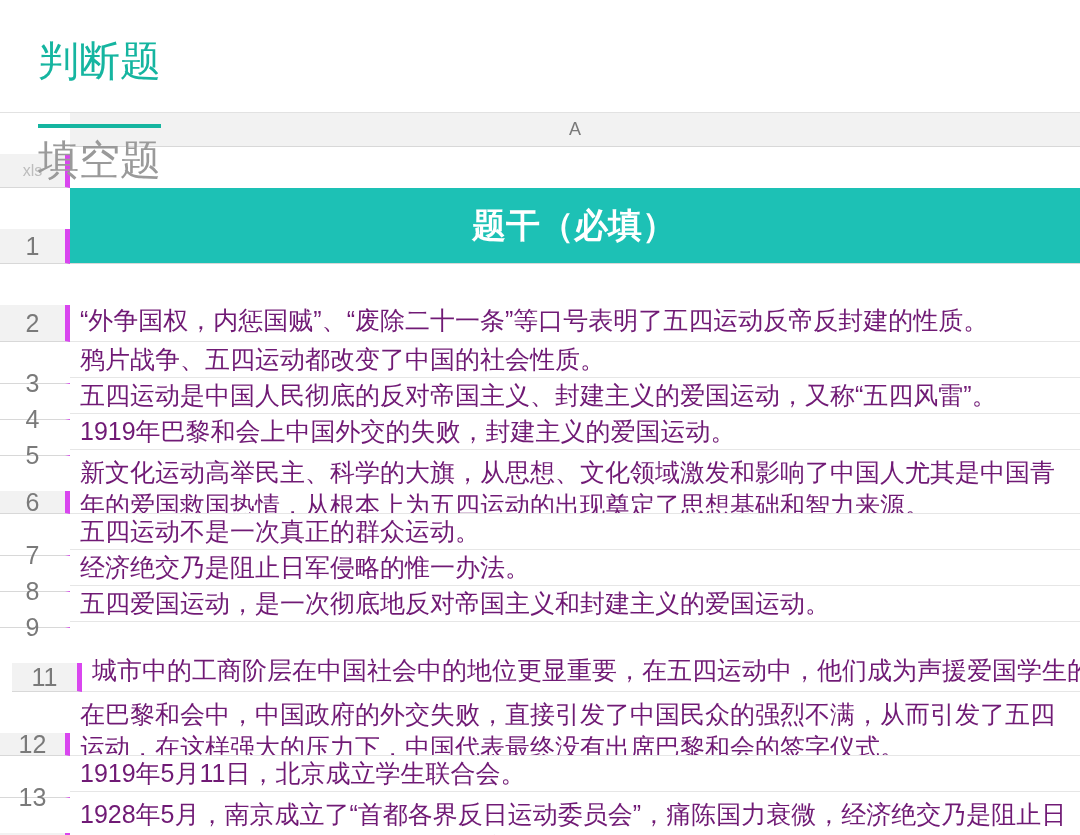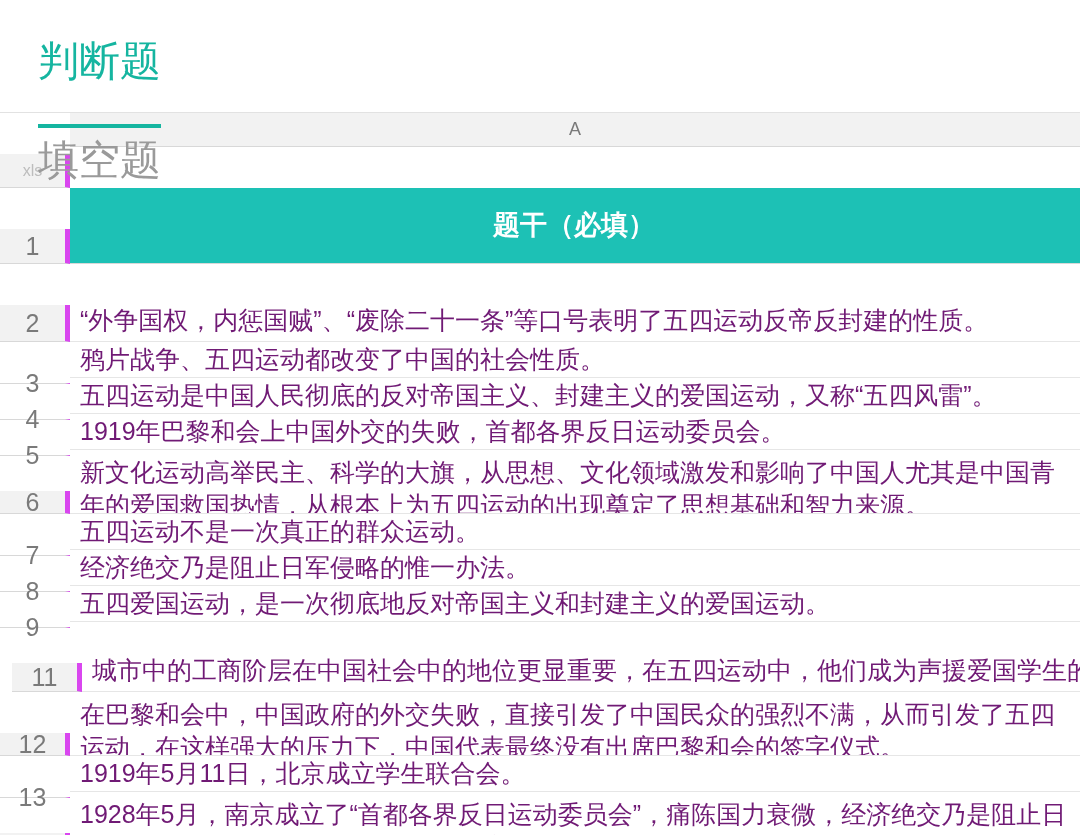--- a/index.html
+++ b/index.html
@@ -109,21 +109,21 @@
     white-space: nowrap;
   }
   .cell.wrap {
     white-space: normal;
     align-items: flex-start;
   }
   .header-cell {
     background: #1dc1b5;
     color: #ffffff;
     font-weight: bold;
-    font-size: 27px;
+    font-size: 34px;
     justify-content: center;
     align-items: center;
     border-bottom: 1px solid #d8d8d8;
     white-space: nowrap;
   }
   .row-h-header { height: 76px; }
   .row-h-tall   { height: 78px; }
   .row-h-norm   { height: 36px; }
   .row-h-two    { height: 64px; }
   .row-h-big    { height: 70px; padding-left: 12px; }
@@ -173,21 +173,21 @@
     <div class="cell">鸦片战争、五四运动都改变了中国的社会性质。</div>
   </div>
 
   <div class="sheet-row row-h-norm">
     <div class="rownum">4</div>
     <div class="cell">五四运动是中国人民彻底的反对帝国主义、封建主义的爱国运动，又称“五四风雷”。</div>
   </div>
 
   <div class="sheet-row row-h-norm">
     <div class="rownum">5</div>
-    <div class="cell">1919年巴黎和会上中国外交的失败，首都各界反日运动委员会。</div>
+    <div class="cell">1919年巴黎和会上中国外交的失败，封建主义的爱国运动。</div>
   </div>
 
   <div class="sheet-row row-h-two">
     <div class="rownum">6</div>
     <div class="cell wrap">新文化运动高举民主、科学的大旗，从思想、文化领域激发和影响了中国人尤其是中国青年的爱国救国热情，从根本上为五四运动的出现奠定了思想基础和智力来源。</div>
   </div>
 
   <div class="sheet-row row-h-norm">
     <div class="rownum">7</div>
     <div class="cell">五四运动不是一次真正的群众运动。</div>

